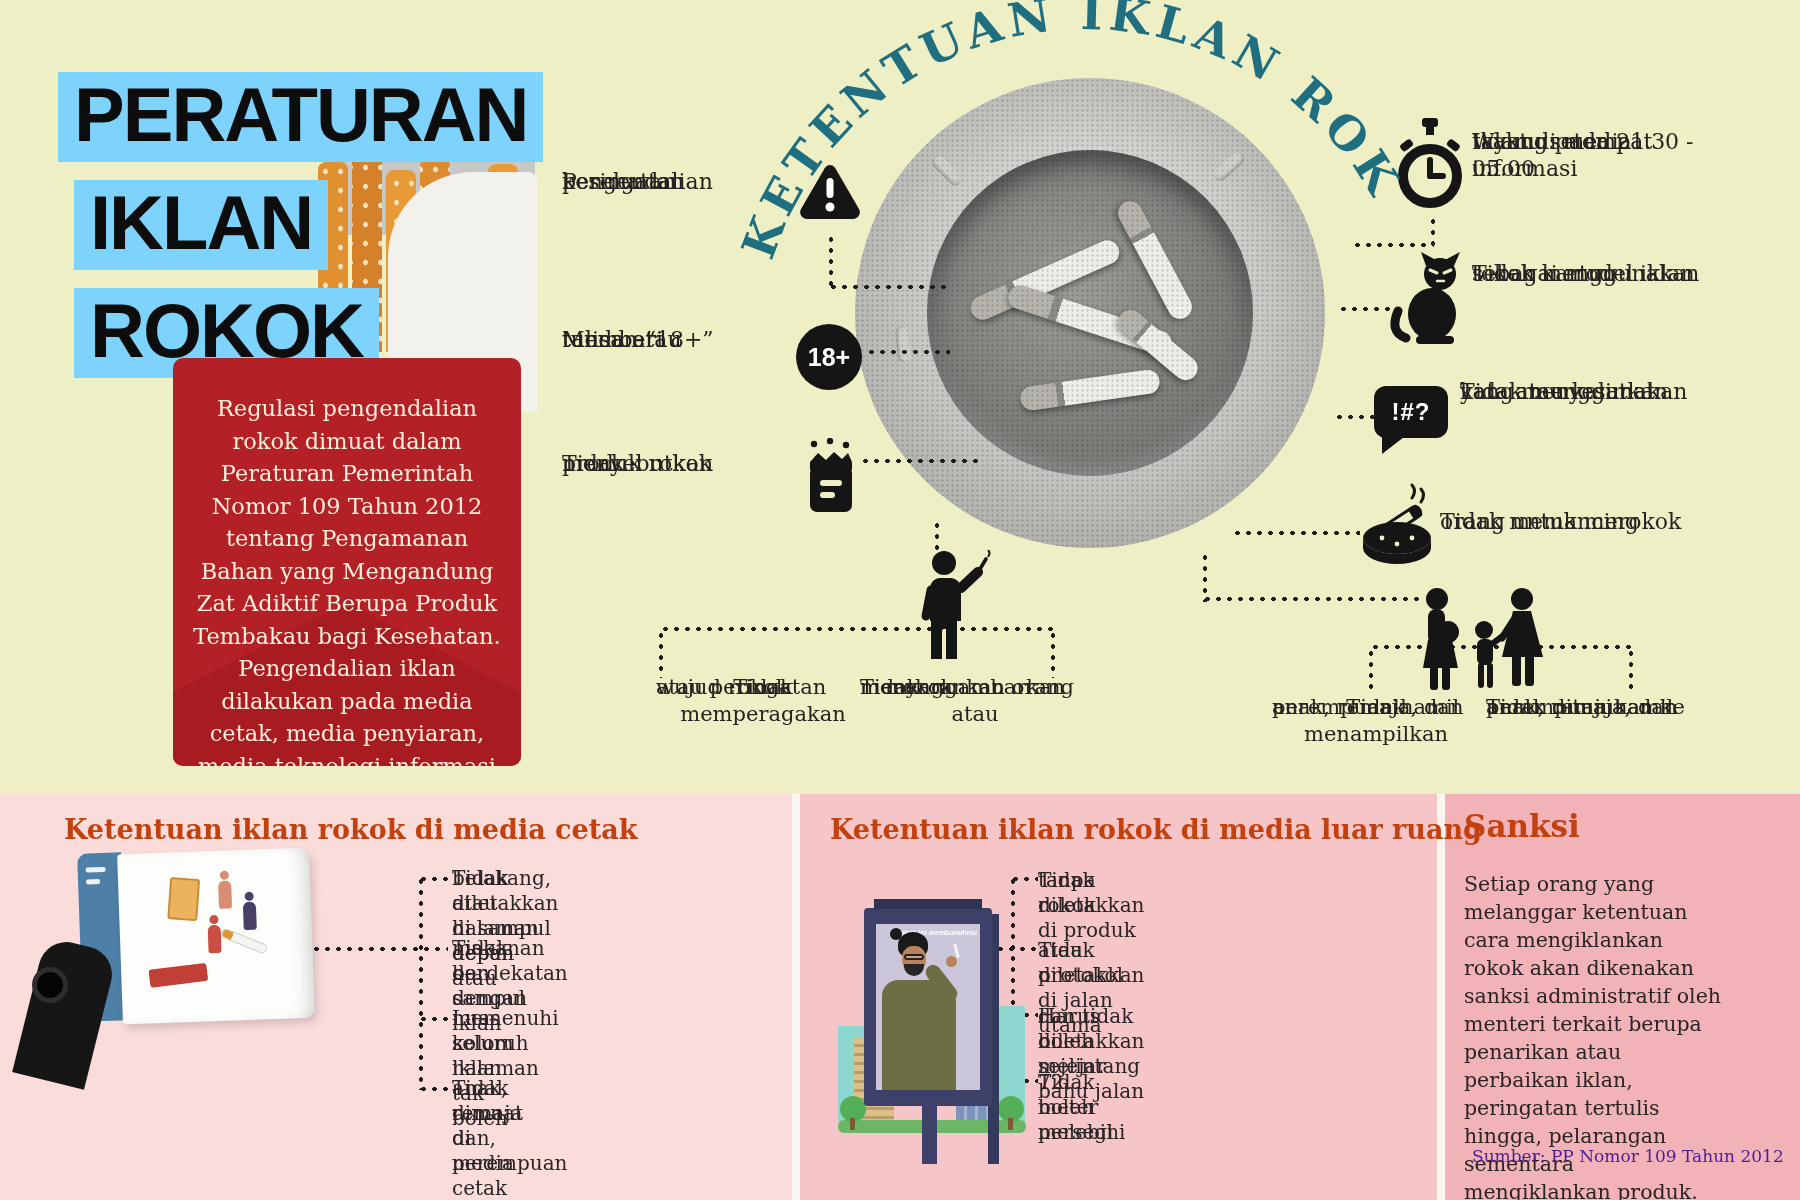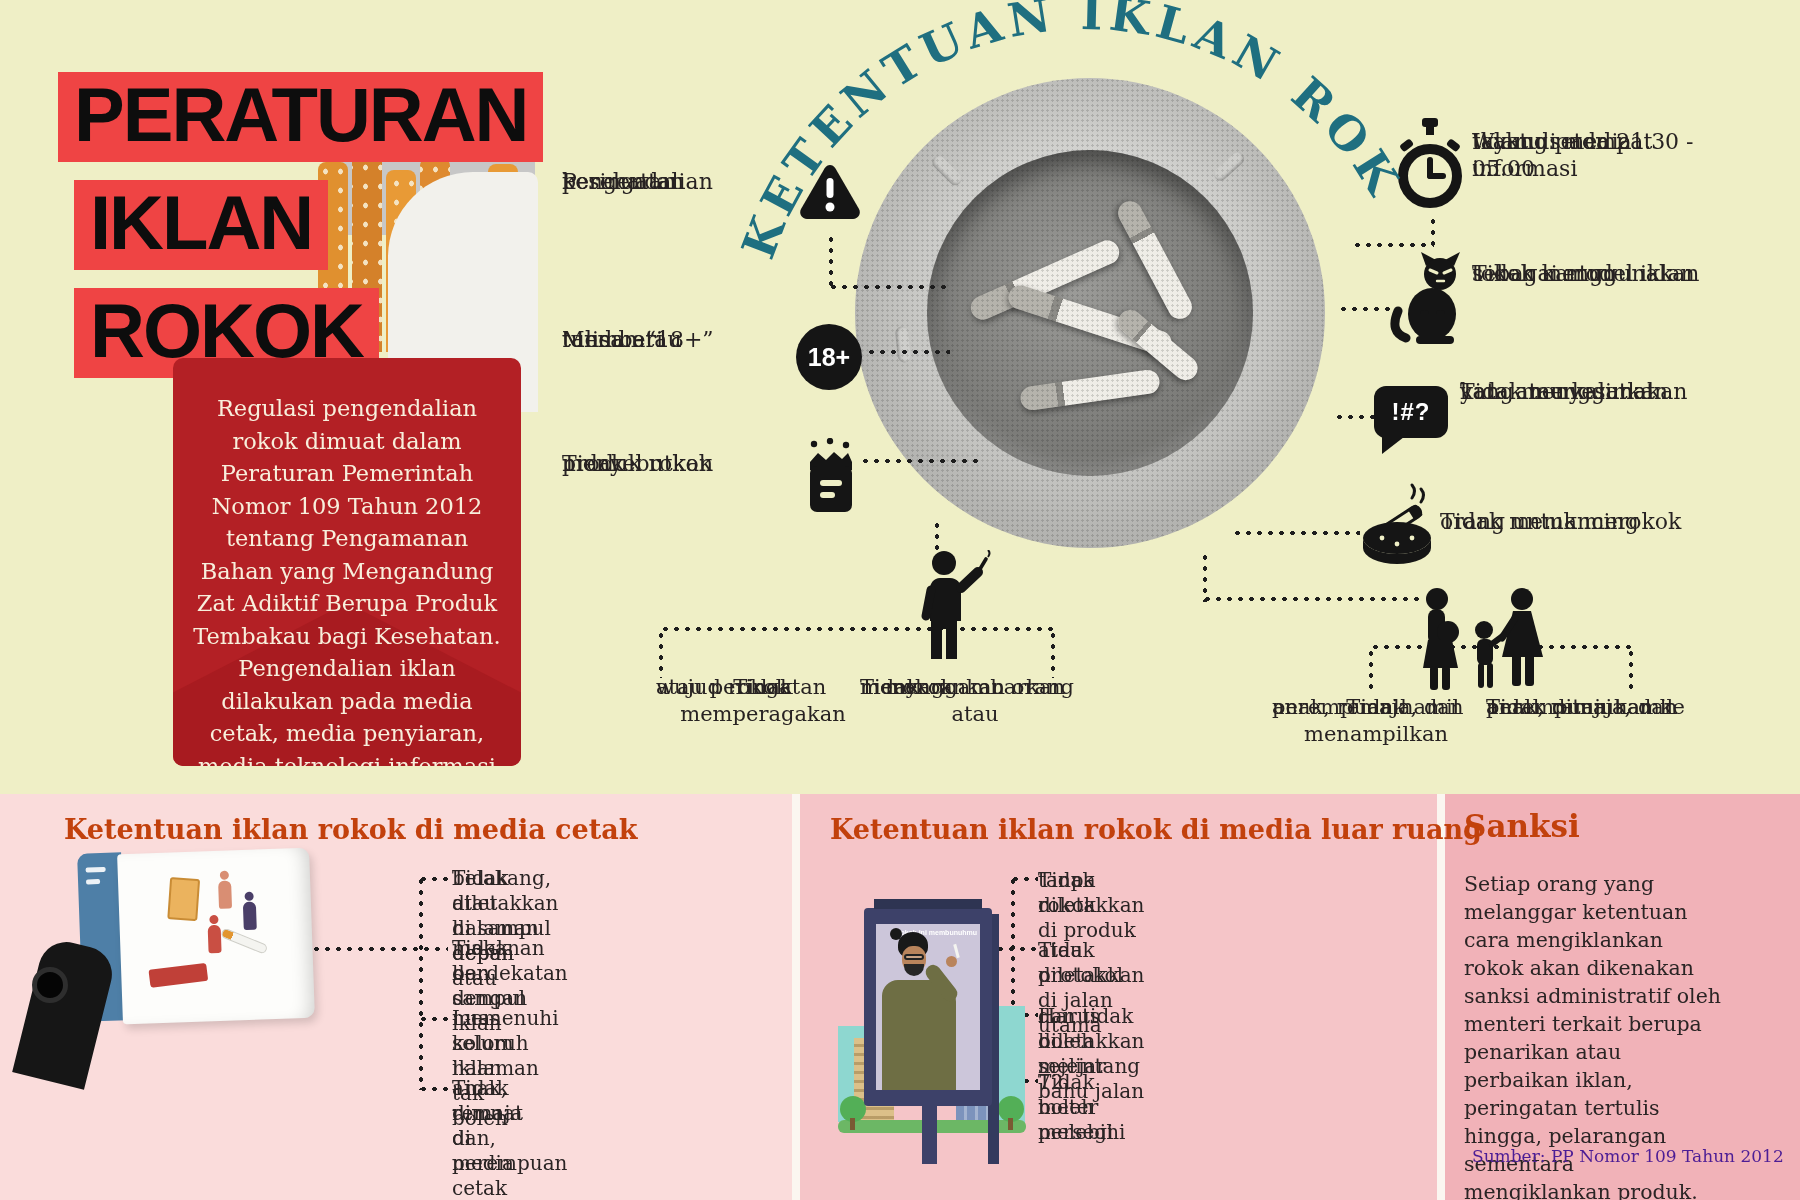--- a/index.html
+++ b/index.html
@@ -7,21 +7,21 @@
          font-family:"DejaVu Serif",serif;color:#272222;}
   #stage *{position:absolute;box-sizing:border-box;}
 
   
   .dh{height:6px;background-image:radial-gradient(circle,#1d1d1d 2.1px,rgba(0,0,0,0) 2.3px);
       background-size:11px 6px;background-repeat:repeat-x;background-position:left center;}
   .dv{width:6px;background-image:radial-gradient(circle,#1d1d1d 2.1px,rgba(0,0,0,0) 2.3px);
       background-size:6px 11px;background-repeat:repeat-y;background-position:center top;}
 
   
-  .bar{background:#ef4444;color:#0d0d0d;font-family:"Liberation Sans",sans-serif;
+  .bar{background:#7dd3fc;color:#0d0d0d;font-family:"Liberation Sans",sans-serif;
        font-weight:900;font-size:76px;line-height:1.0;letter-spacing:-2px;padding:5px 16px 9px;}
   #bar1{left:58px;top:72px;}
   #bar2{left:74px;top:180px;}
   #bar3{left:74px;top:288px;}
 
   
   .pk-back{left:330px;top:140px;width:205px;height:95px;background:#C7C7C7;border-radius:18px;}
   .pk-back2{left:425px;top:206px;width:112px;height:64px;background:#D2D2D2;border-radius:12px;}
   .cig{width:30px;border-radius:8px 8px 0 0;
        background-image:radial-gradient(#F4E3C2 2px,rgba(0,0,0,0) 2.6px);background-size:15px 19px;}

